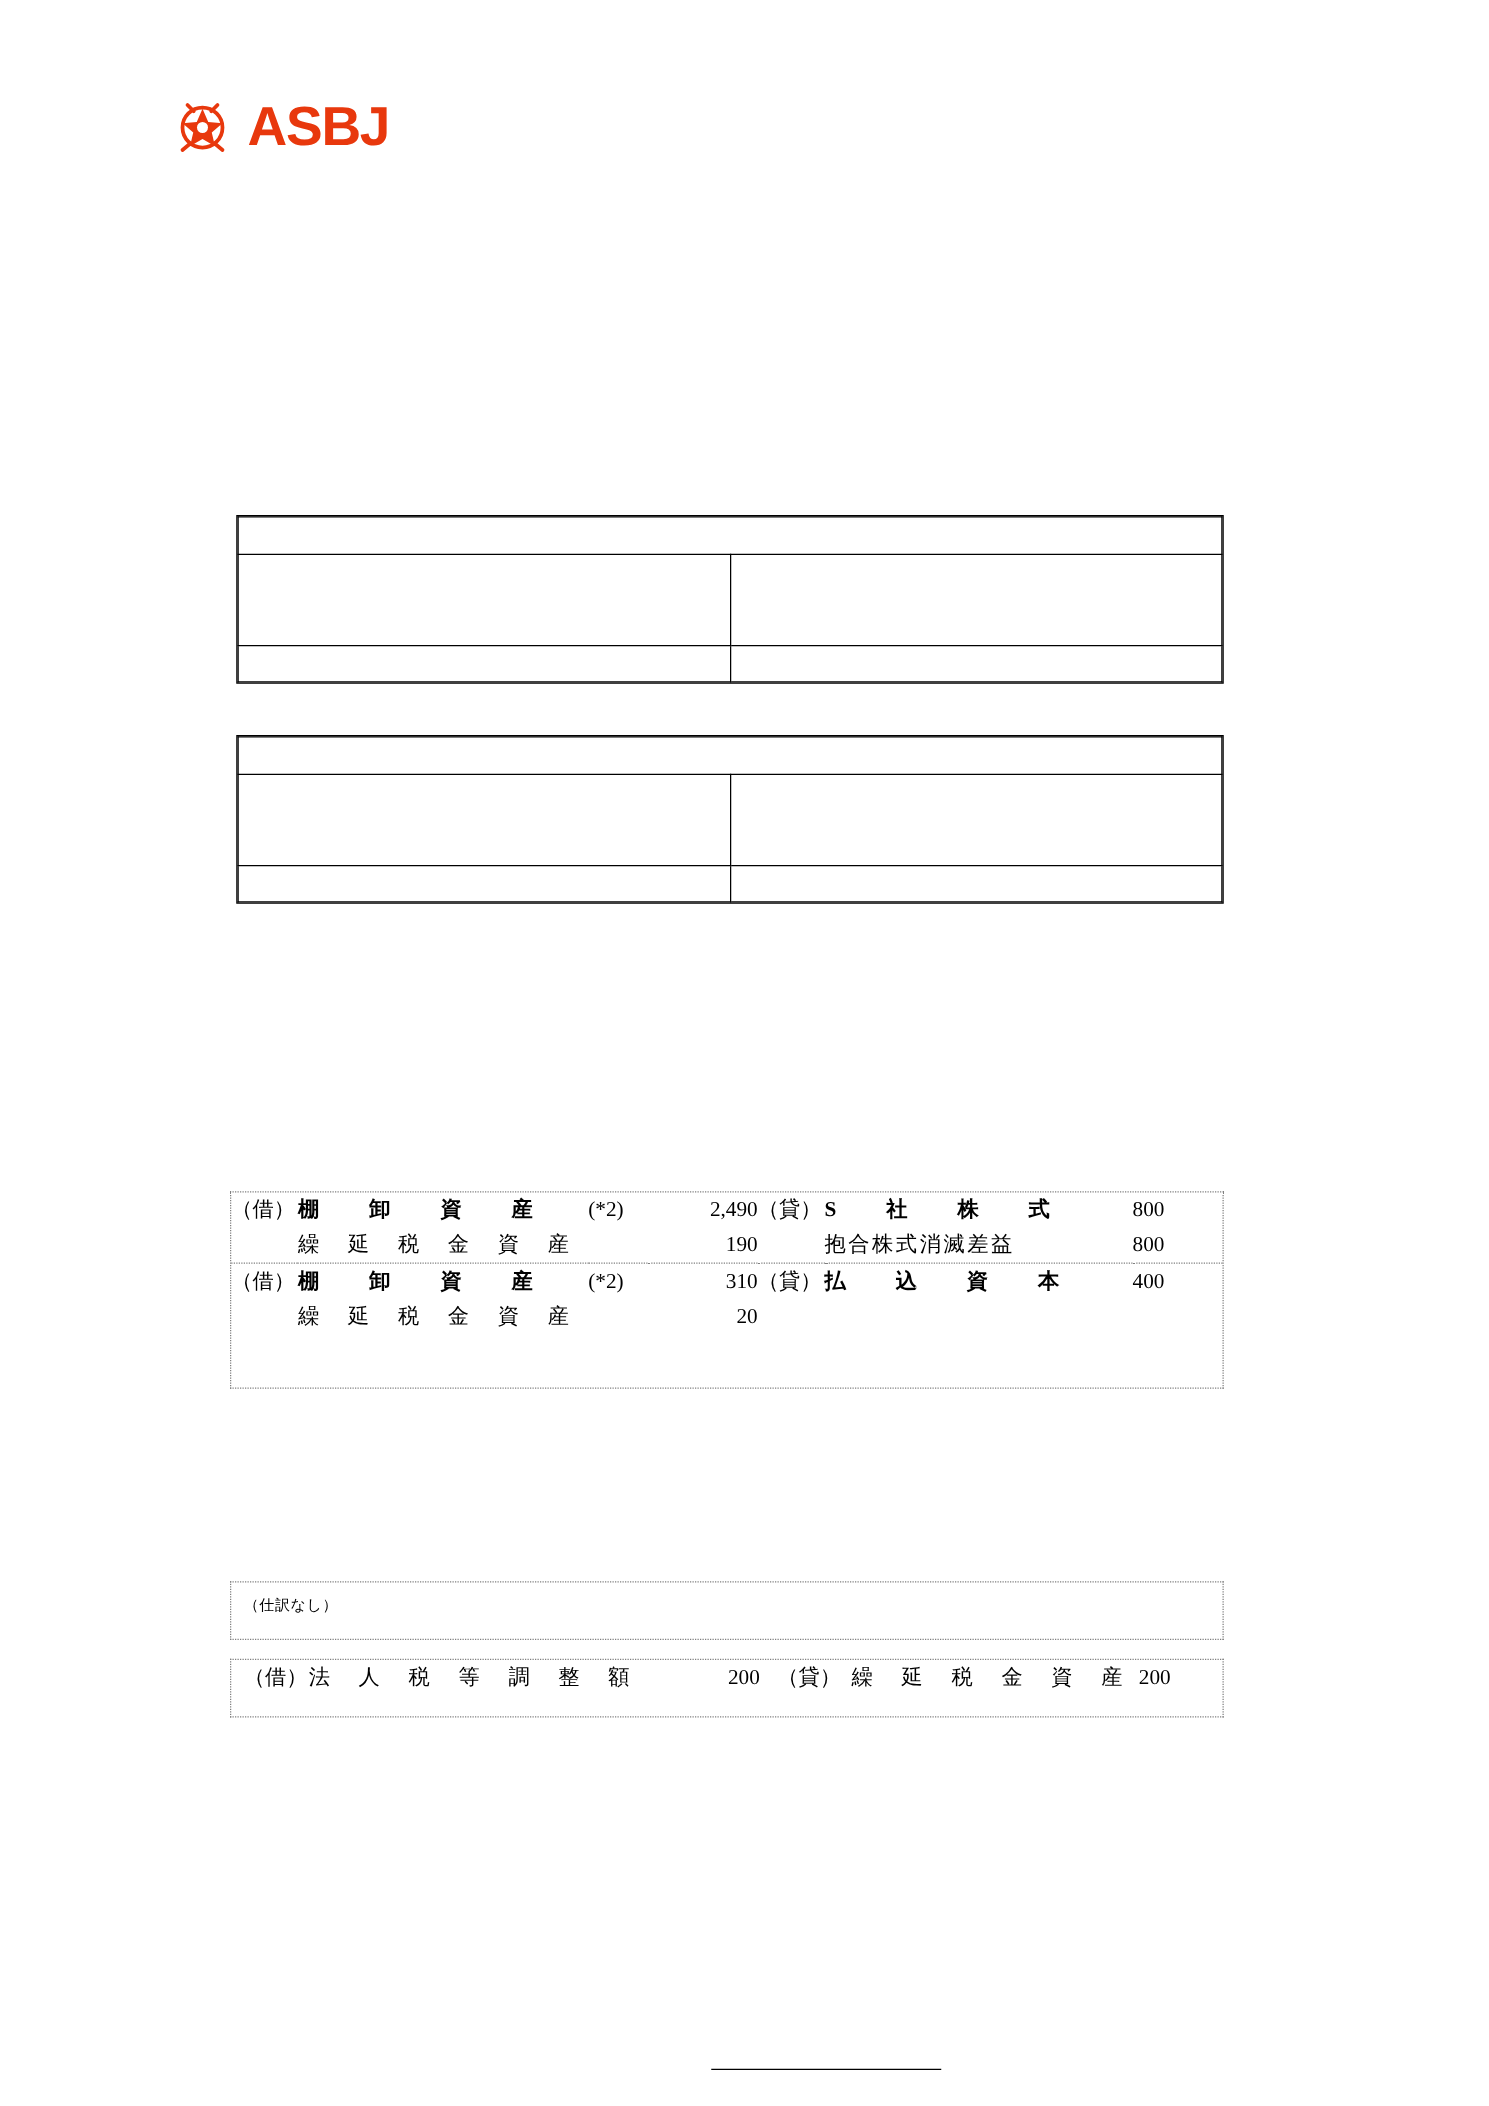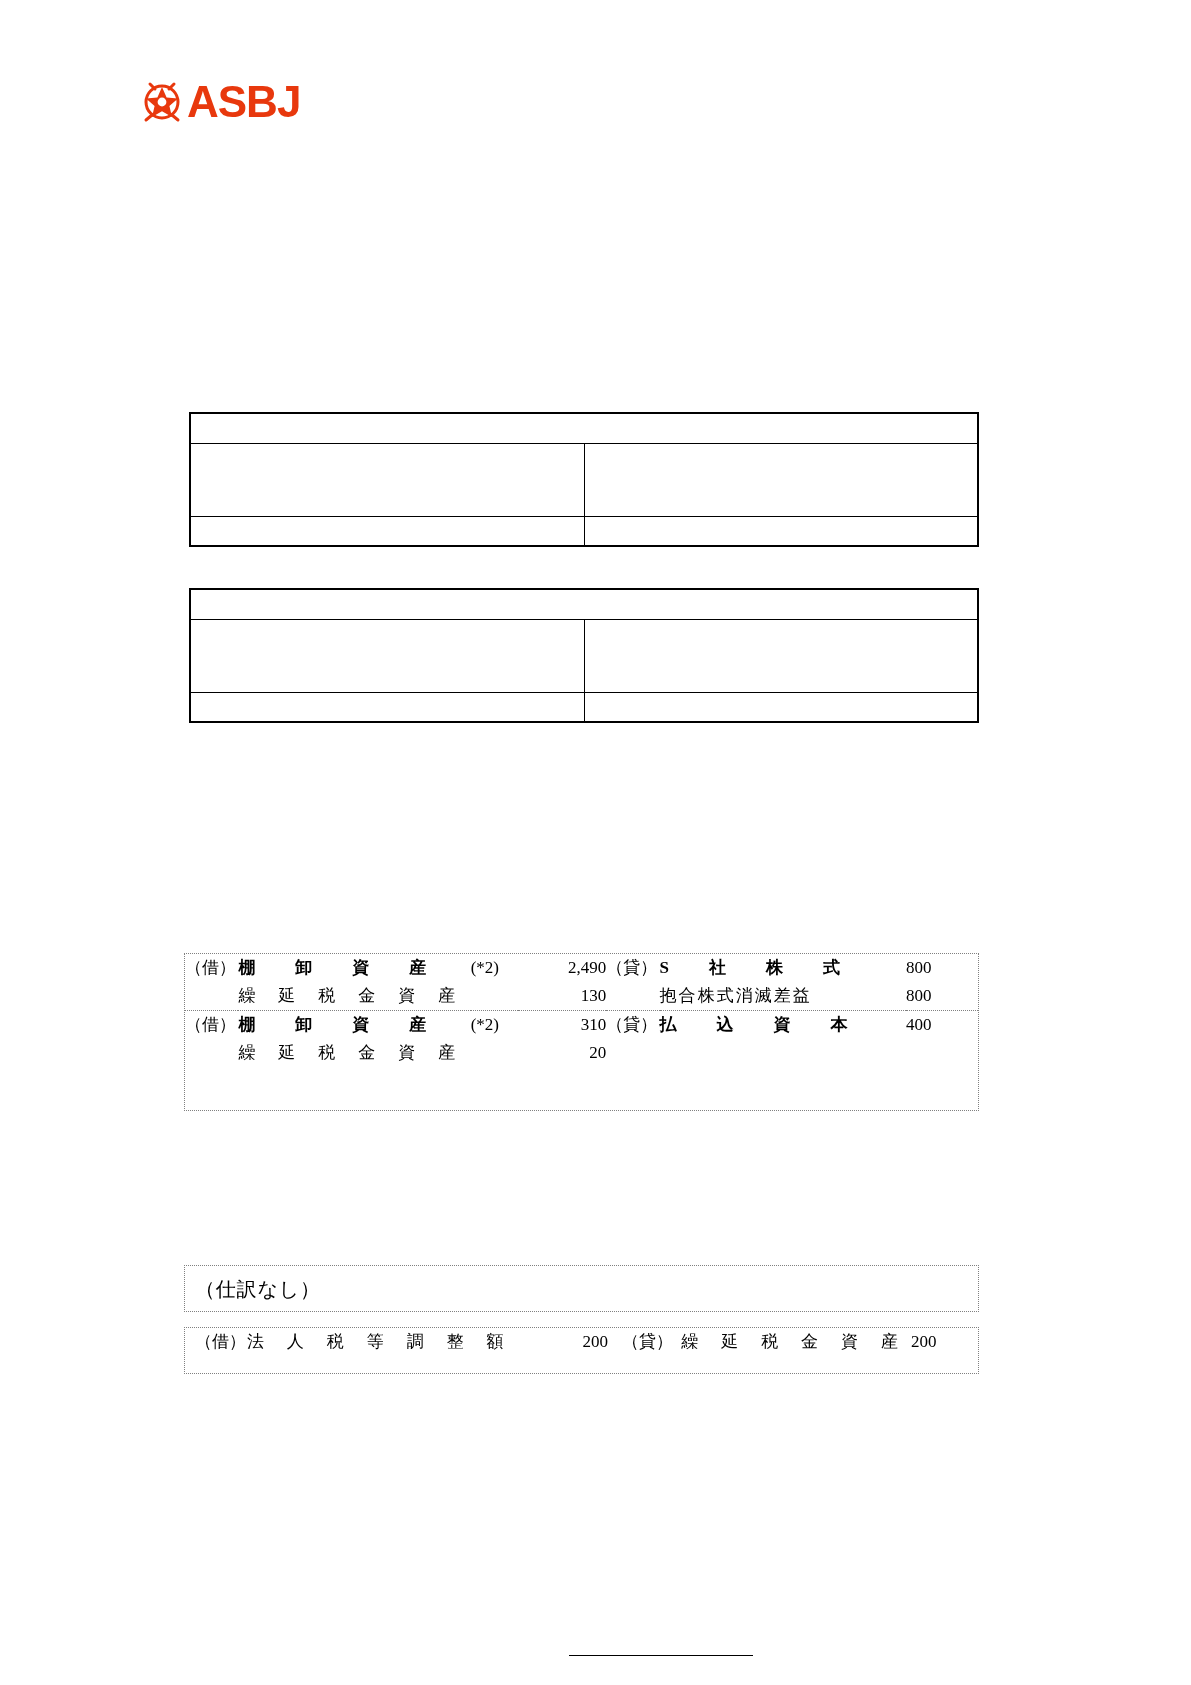--- a/index.html
+++ b/index.html
@@ -16,21 +16,21 @@
     overflow: hidden;
   }
 
   
   .logo-block {
     position: absolute;
     left: 140px;
     top: 78px;
     display: flex;
     align-items: center;
-    gap: 3px;
+    gap: 14px;
   }
   .logo-mark {
     width: 44px;
     height: 48px;
     position: relative;
   }
   .logo-mark svg { display: block; }
   .logo-text {
     font-family: "Liberation Sans", sans-serif;
     font-weight: bold;
@@ -102,21 +102,21 @@
   .spread-tight {
     display: inline-block;
     letter-spacing: 0.12em;
   }
 
   #journal-main   { left: 184px; top: 953px; width: 795px; height: 158px; }
   #journal-none   { left: 184px; top: 1265px; width: 795px; height: 47px; }
   #journal-tax    { left: 184px; top: 1327px; width: 795px; height: 47px; }
 
   .journal-none-text {
-    font-size: 20px;
+    font-size: 12px;
     padding: 10px 0 10px 10px;
     letter-spacing: 0.04em;
   }
 
   
   .footer-rule {
     position: absolute;
     left: 569px;
     top: 1655px;
     width: 184px;
@@ -186,21 +186,21 @@
       <td class="c-amount">2,490</td>
       <td class="c-marker2">（貸）</td>
       <td class="c-account2"><span class="spread-wide">S 社 株 式</span></td>
       <td class="c-amount2">800</td>
     </tr>
 
     <tr>
       <td class="c-marker"></td>
       <td class="c-account"><span class="spread">繰 延 税 金 資 産</span></td>
       <td class="c-note"></td>
-      <td class="c-amount">130</td>
+      <td class="c-amount">190</td>
       <td class="c-marker2"></td>
       <td class="c-account2"><span class="spread-tight">抱合株式消滅差益</span></td>
       <td class="c-amount2">800</td>
     </tr>
 
     <tr class="jrow-sep">
       <td class="c-marker">（借）</td>
       <td class="c-account"><span class="spread-wide">棚 卸 資 産</span></td>
       <td class="c-note">(*2)</td>
       <td class="c-amount">310</td>

